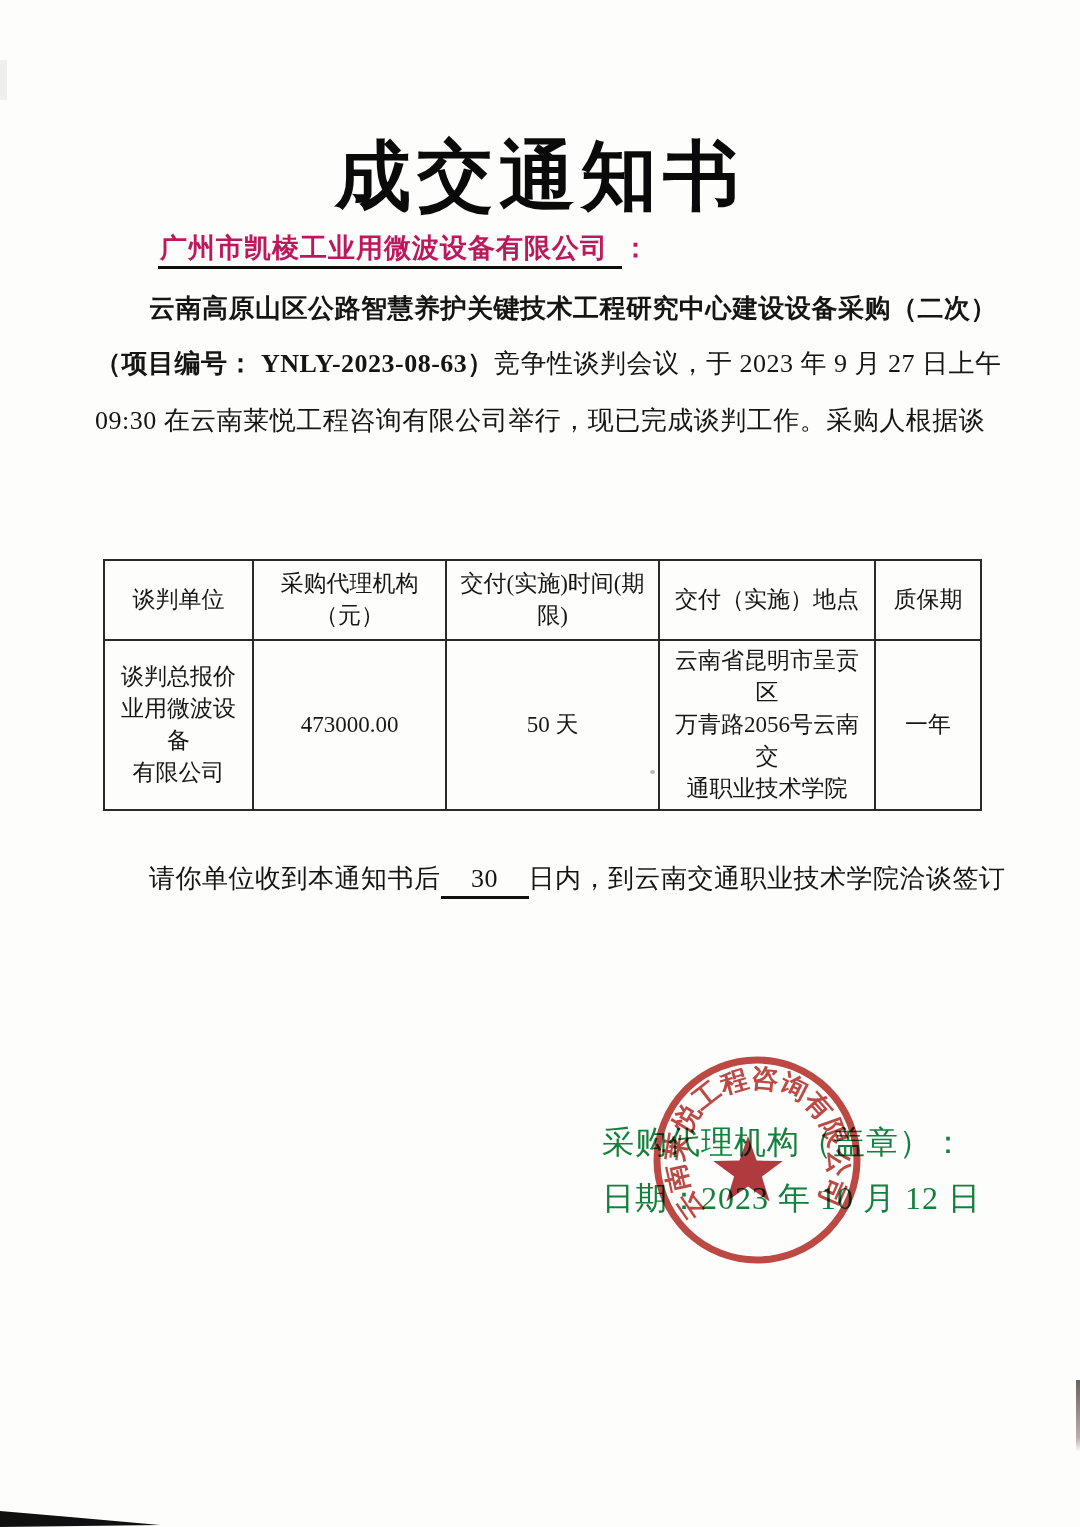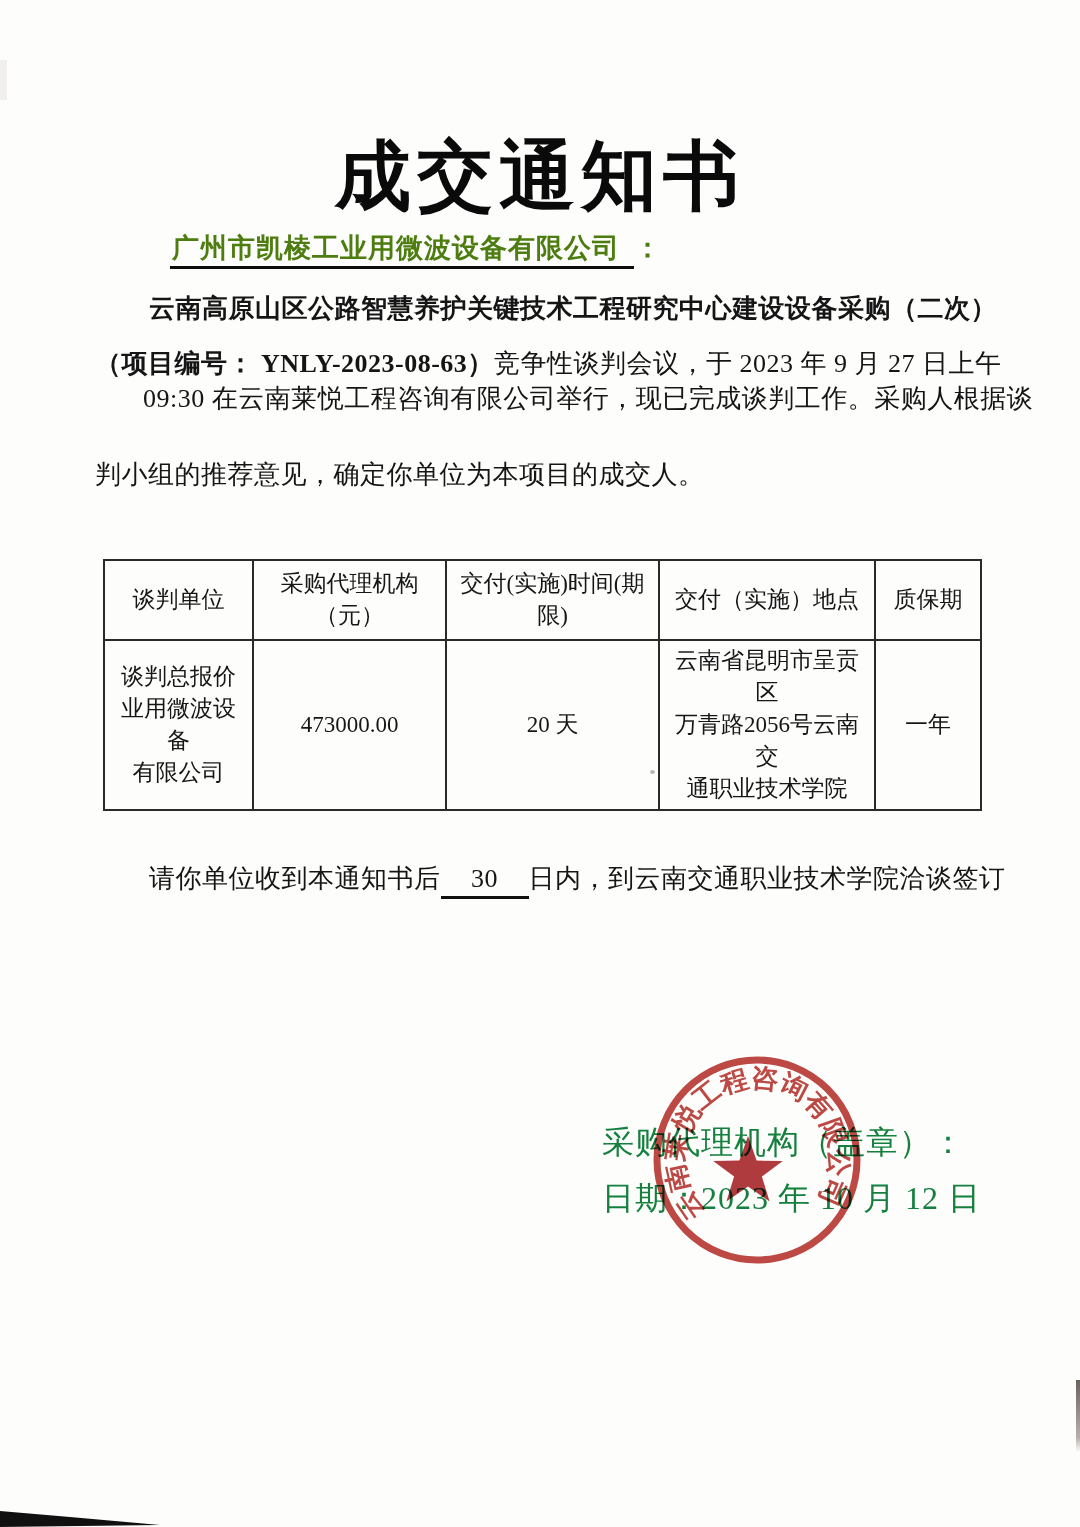--- a/index.html
+++ b/index.html
@@ -25,42 +25,41 @@
     letter-spacing: 6px;
     color: #0a0a0a;
     font-family: "Liberation Serif", "DejaVu Serif", serif;
   }
   .addressee {
     position: absolute;
     top: 230px;
     left: 158px;
     font-size: 27px;
     font-weight: bold;
-    color: #4d7c0f;
+    color: #be185d;
     letter-spacing: 1px;
-    margin-left: 12px;
   }
   .addressee .company {
     border-bottom: 3px solid #0d0d0d;
     padding: 0 14px 3px 2px;
   }
   .bodyline {
     position: absolute;
     left: 95px;
     width: 900px;
     font-size: 26px;
     line-height: 34px;
     letter-spacing: 0.5px;
     color: #151515;
     white-space: nowrap;
   }
   .bold { font-weight: bold; }
   .l1 { top: 292px; padding-left: 54px; }
   .l2 { top: 347px; text-align: right; }
-  .l3 { top: 382px; margin-left: 48px; }
+  .l3 { top: 404px; }
   .l4 { top: 458px; }
   .doc-table {
     position: absolute;
     left: 103px;
     top: 559px;
     width: 878px;
     border-collapse: collapse;
     table-layout: fixed;
     font-size: 23px;
     color: #161616;
@@ -145,21 +144,20 @@
     <span class="company">广州市凯棱工业用微波设备有限公司</span><span>：</span>
   </div>
 
   <div class="bodyline l1 bold">云南高原山区公路智慧养护关键技术工程研究中心建设设备采购（二次）</div>
 
   <div class="bodyline l2">
     <span class="bold">（项目编号： YNLY-2023-08-63）</span><span>竞争性谈判会议，于 2023 年 9 月 27 日上午</span>
   </div>
 
   <div class="bodyline l3">09:30 在云南莱悦工程咨询有限公司举行，现已完成谈判工作。采购人根据谈</div>
-  <div class="bodyline l4">判小组的推荐意见，确定你单位为本项目的成交人。</div>
 
   <table class="doc-table">
     <colgroup>
       <col class="col1">
         <col class="col2">
         <col class="col3">
         <col class="col4">
         <col class="col5">
     </colgroup>
     <thead>
@@ -172,21 +170,21 @@
         <th>交付（实施）地点</th>
         <th>质保期</th>
       </tr>
     </thead>
     <tbody>
       <tr>
         <td>谈判总报价
 业用微波设备
 有限公司</td>
         <td>473000.00</td>
-        <td>20 天</td>
+        <td>50 天</td>
         <td>云南省昆明市呈贡区
 万青路2056号云南交
 通职业技术学院</td>
         <td>一年</td>
       </tr>
     </tbody>
   </table>
 
   <div class="bodyline closing1">
     <span>请你单位收到本通知书后</span><span class="blank-fill">30</span><span>日内，到云南交通职业技术学院洽谈签订</span>

